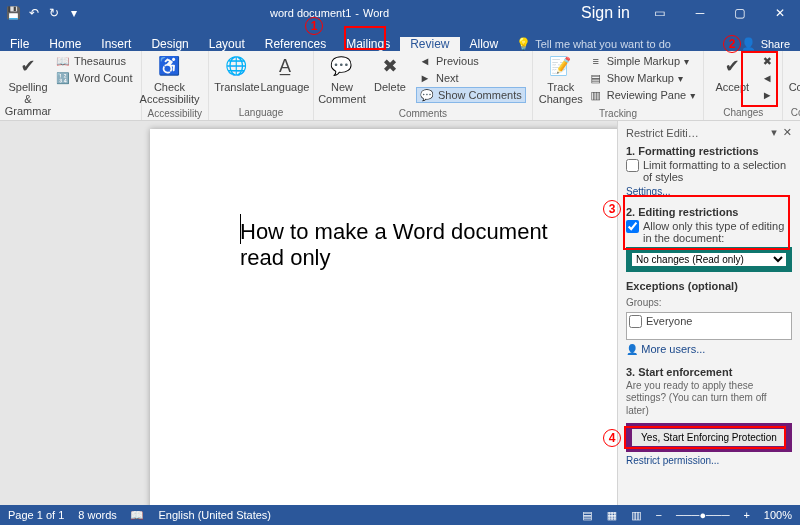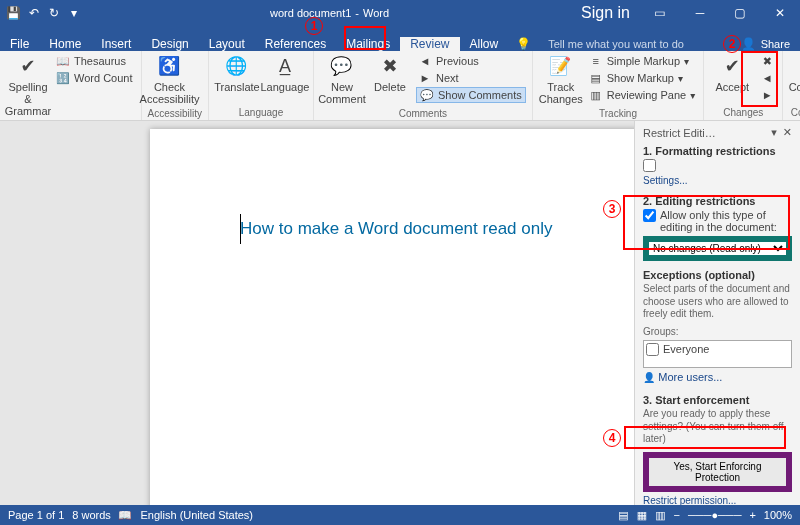--- a/index.html
+++ b/index.html
@@ -21,31 +21,31 @@
 .group-label{text-align:center;font-size:10px;color:#666;padding:1px 0 2px}
 .bigbtn{display:flex;flex-direction:column;align-items:center;justify-content:flex-start;width:44px;padding:2px 0;font-size:10px;color:#444;text-align:center;line-height:1.1}
 .bigbtn .ico{width:24px;height:24px;margin-bottom:2px;display:flex;align-items:center;justify-content:center;font-size:18px}
 .minibtn{display:flex;align-items:center;gap:4px;font-size:10px;color:#444;padding:1px 2px;white-space:nowrap}
 .minibtn .ico{width:14px;height:14px;display:flex;align-items:center;justify-content:center;font-size:11px}
 .stackcol{display:flex;flex-direction:column;gap:1px}
 .pressed{background:#c9def5;border:1px solid #86b7e8;padding:0 3px}
 .docarea{position:absolute;left:0;top:121px;right:0;bottom:20px;background:#e6e6e6;display:flex}
 .page{background:#fff;margin:8px auto 0;width:500px;height:480px;box-shadow:0 0 6px rgba(0,0,0,.3);position:relative;padding:90px 90px}
 .cursor{position:absolute;left:90px;top:85px;width:1px;height:30px;background:#000}
-.doctext{color:#0369a1;font-size:17px}
-.pane{position:absolute;right:0;top:121px;width:166px;bottom:20px;background:#f3f3f3;border-left:1px solid #d4d4d4;padding:5px 8px;overflow:hidden;color:#444}
+.doctext{color:#000000;font-size:22px}
+.pane{position:absolute;right:0;top:121px;width:183px;bottom:20px;background:#f3f3f3;border-left:1px solid #d4d4d4;padding:5px 8px;overflow:hidden;color:#444}
 .pane-title{font-size:14px;color:#555;margin-bottom:6px;display:flex;align-items:center;justify-content:space-between}
 .pane h4{font-size:11px;font-weight:bold;margin:4px 0 2px;color:#333}
 .pane p{font-size:10px;color:#666;line-height:1.25;margin:2px 0}
 .pane .link{color:#19478a;cursor:pointer;font-size:10px;margin:3px 0;display:inline-block}
 .pane label{font-size:10px;color:#444;display:flex;gap:4px;align-items:flex-start}
 .pane select,.pane input[type=text]{font-size:10px;width:100%;border:6px solid #0f766e;background:#fff}
 .listbox{border:1px solid #aaa;background:#fff;height:28px;padding:2px;font-size:10px}
 .enforcebtn{border:6px solid #701a75;background:#e9e9e9;padding:3px 4px;font-size:10px;width:100%;margin-top:4px;text-align:center}
-.statusbar{position:absolute;left:0;right:0;bottom:0;height:20px;background:#2b579a;color:#fff;display:flex;align-items:center;font-size:11px;gap:8px;padding:0 8px}
+.statusbar{position:absolute;left:0;right:0;bottom:0;height:20px;background:#2b579a;color:#fff;display:flex;align-items:center;font-size:11px;gap:14px;padding:0 8px}
 .statusbar .spacer{flex:1}
 .callout{position:absolute;border:2px solid red;pointer-events:none}
 .callnum{position:absolute;width:18px;height:18px;border:1.5px solid red;border-radius:50%;color:red;font-size:12px;font-weight:bold;display:flex;align-items:center;justify-content:center;background:rgba(255,255,255,0);pointer-events:none}
 </style>
 </head>
 <body>
 
 <div class="titlebar">
   <div class="qat">
     <span>💾</span>
@@ -70,21 +70,21 @@
 <div class="tabstrip">
   <div class="tab">File</div>
   <div class="tab">Home</div>
   <div class="tab">Insert</div>
   <div class="tab">Design</div>
   <div class="tab">Layout</div>
   <div class="tab">References</div>
   <div class="tab">Mailings</div>
   <div class="tab active">Review</div>
   <div class="tab">Allow</div>
-  <div class="tellme">💡 <span style="margin-left:17px">Tell me what you want to do</span></div>
+  <div class="tellme">💡 <span style="margin-left:4px">Tell me what you want to do</span></div>
   <div class="share">👤 <span>Share</span></div>
 </div>
 
 <div class="ribbon">
   <div class="group">
     <div class="group-body">
       <div class="bigbtn">
           <div class="ico">✔</div>
           <span>Spelling &amp;<br>Grammar</span>
         </div>
@@ -207,32 +207,32 @@
   <div class="pane-title">
     <span>Restrict Editi…</span>
     <span style="display:flex;gap:6px">
       <span>▾</span>
       <span>✕</span>
     </span>
   </div>
   <h4>1. Formatting restrictions</h4>
   <label>
       <input type="checkbox" style="">
+      <span>Limit formatting to a selection of styles</span>
     </label>
   <span class="link">Settings...</span>
 
   <h4 style="margin-top:6px">2. Editing restrictions</h4>
   <label>
       <input type="checkbox" checked="" style="">
       <span>Allow only this type of editing in the document:</span>
     </label>
   <select style="margin-top:3px"><option>No changes (Read only)</option></select>
 
   <h4 style="margin-top:8px">Exceptions (optional)</h4>
-  <p>Select parts of the document and choose users who are allowed to freely edit them.</p>
   <p style="margin-top:5px">Groups:</p>
   <div class="listbox">
       <label>
         <input type="checkbox" style=""> 
         <span>Everyone</span>
       </label>
     </div>
   <span class="link">👤 <span>More users...</span></span>
 
   <h4 style="margin-top:8px">3. Start enforcement</h4>

